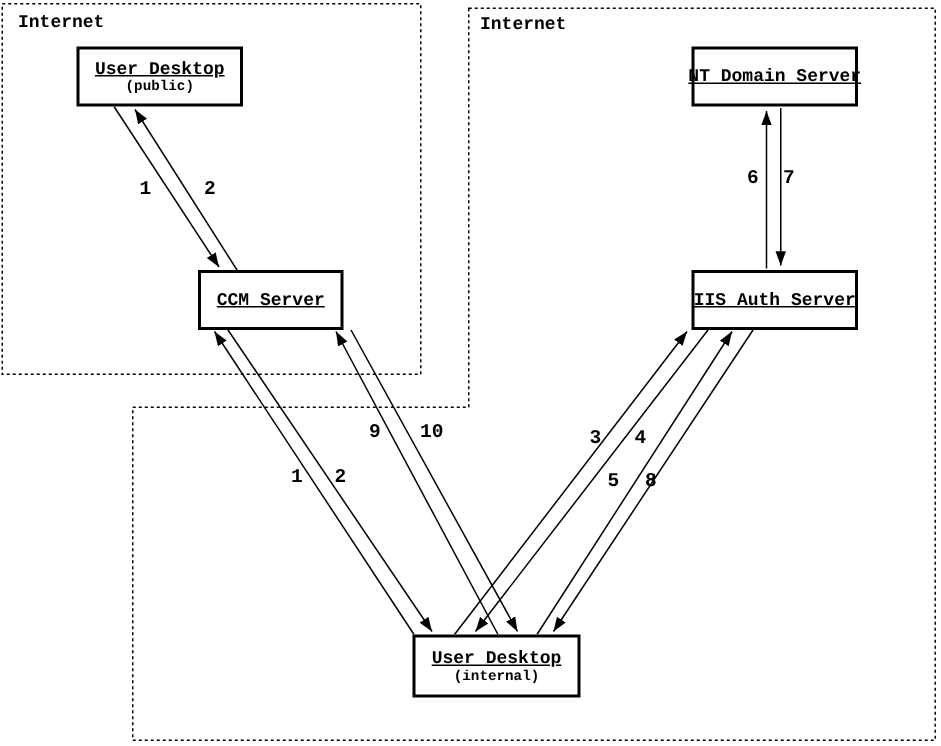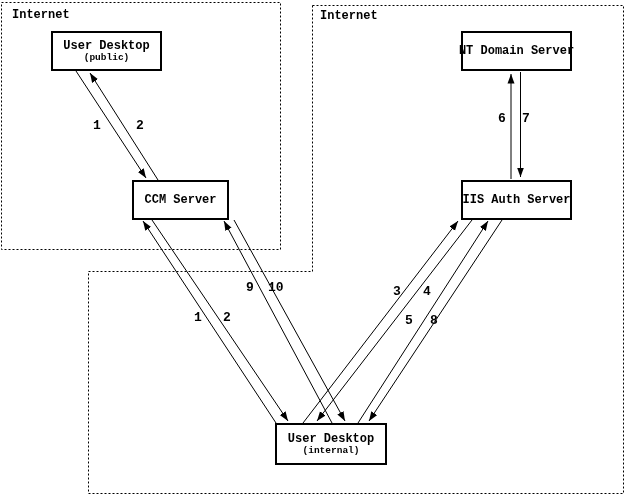--- a/index.html
+++ b/index.html
@@ -26,20 +26,21 @@
     align-items: center;
     justify-content: center;
     z-index: 2;
     text-align: center;
   }
   .node-title {
     font: bold 12px "Liberation Mono", "DejaVu Sans Mono", monospace;
     line-height: 13px;
     color: #000000;
     white-space: nowrap;
+    text-decoration: underline;
   }
   .node-sub {
     font: bold 9.5px "Liberation Mono", "DejaVu Sans Mono", monospace;
     line-height: 10px;
     color: #000000;
     white-space: nowrap;
   }
   .zone-label {
     position: absolute;
     font: bold 12px "Liberation Mono", "DejaVu Sans Mono", monospace;
@@ -114,21 +115,21 @@
   <div class="node" style="left:275px; top:423px; width:112px; height:42px">
     <span class="node-title">User Desktop</span>
     <span class="node-sub">(internal)</span>
   </div>
 
   <div class="num" style="left:93px;  top:119px">1</div>
   <div class="num" style="left:136px; top:119px">2</div>
   <div class="num" style="left:194px; top:311px">1</div>
   <div class="num" style="left:223px; top:311px">2</div>
   <div class="num" style="left:246px; top:281px">9</div>
-  <div class="num" style="left:268px; top:281px">10</div>
+  <div class="num" style="left:280px; top:281px">10</div>
   <div class="num" style="left:393px; top:285px">3</div>
   <div class="num" style="left:423px; top:285px">4</div>
   <div class="num" style="left:405px; top:314px">5</div>
   <div class="num" style="left:430px; top:314px">8</div>
   <div class="num" style="left:498px; top:112px">6</div>
   <div class="num" style="left:522px; top:112px">7</div>
 
 </div>
 
 </body></html>

